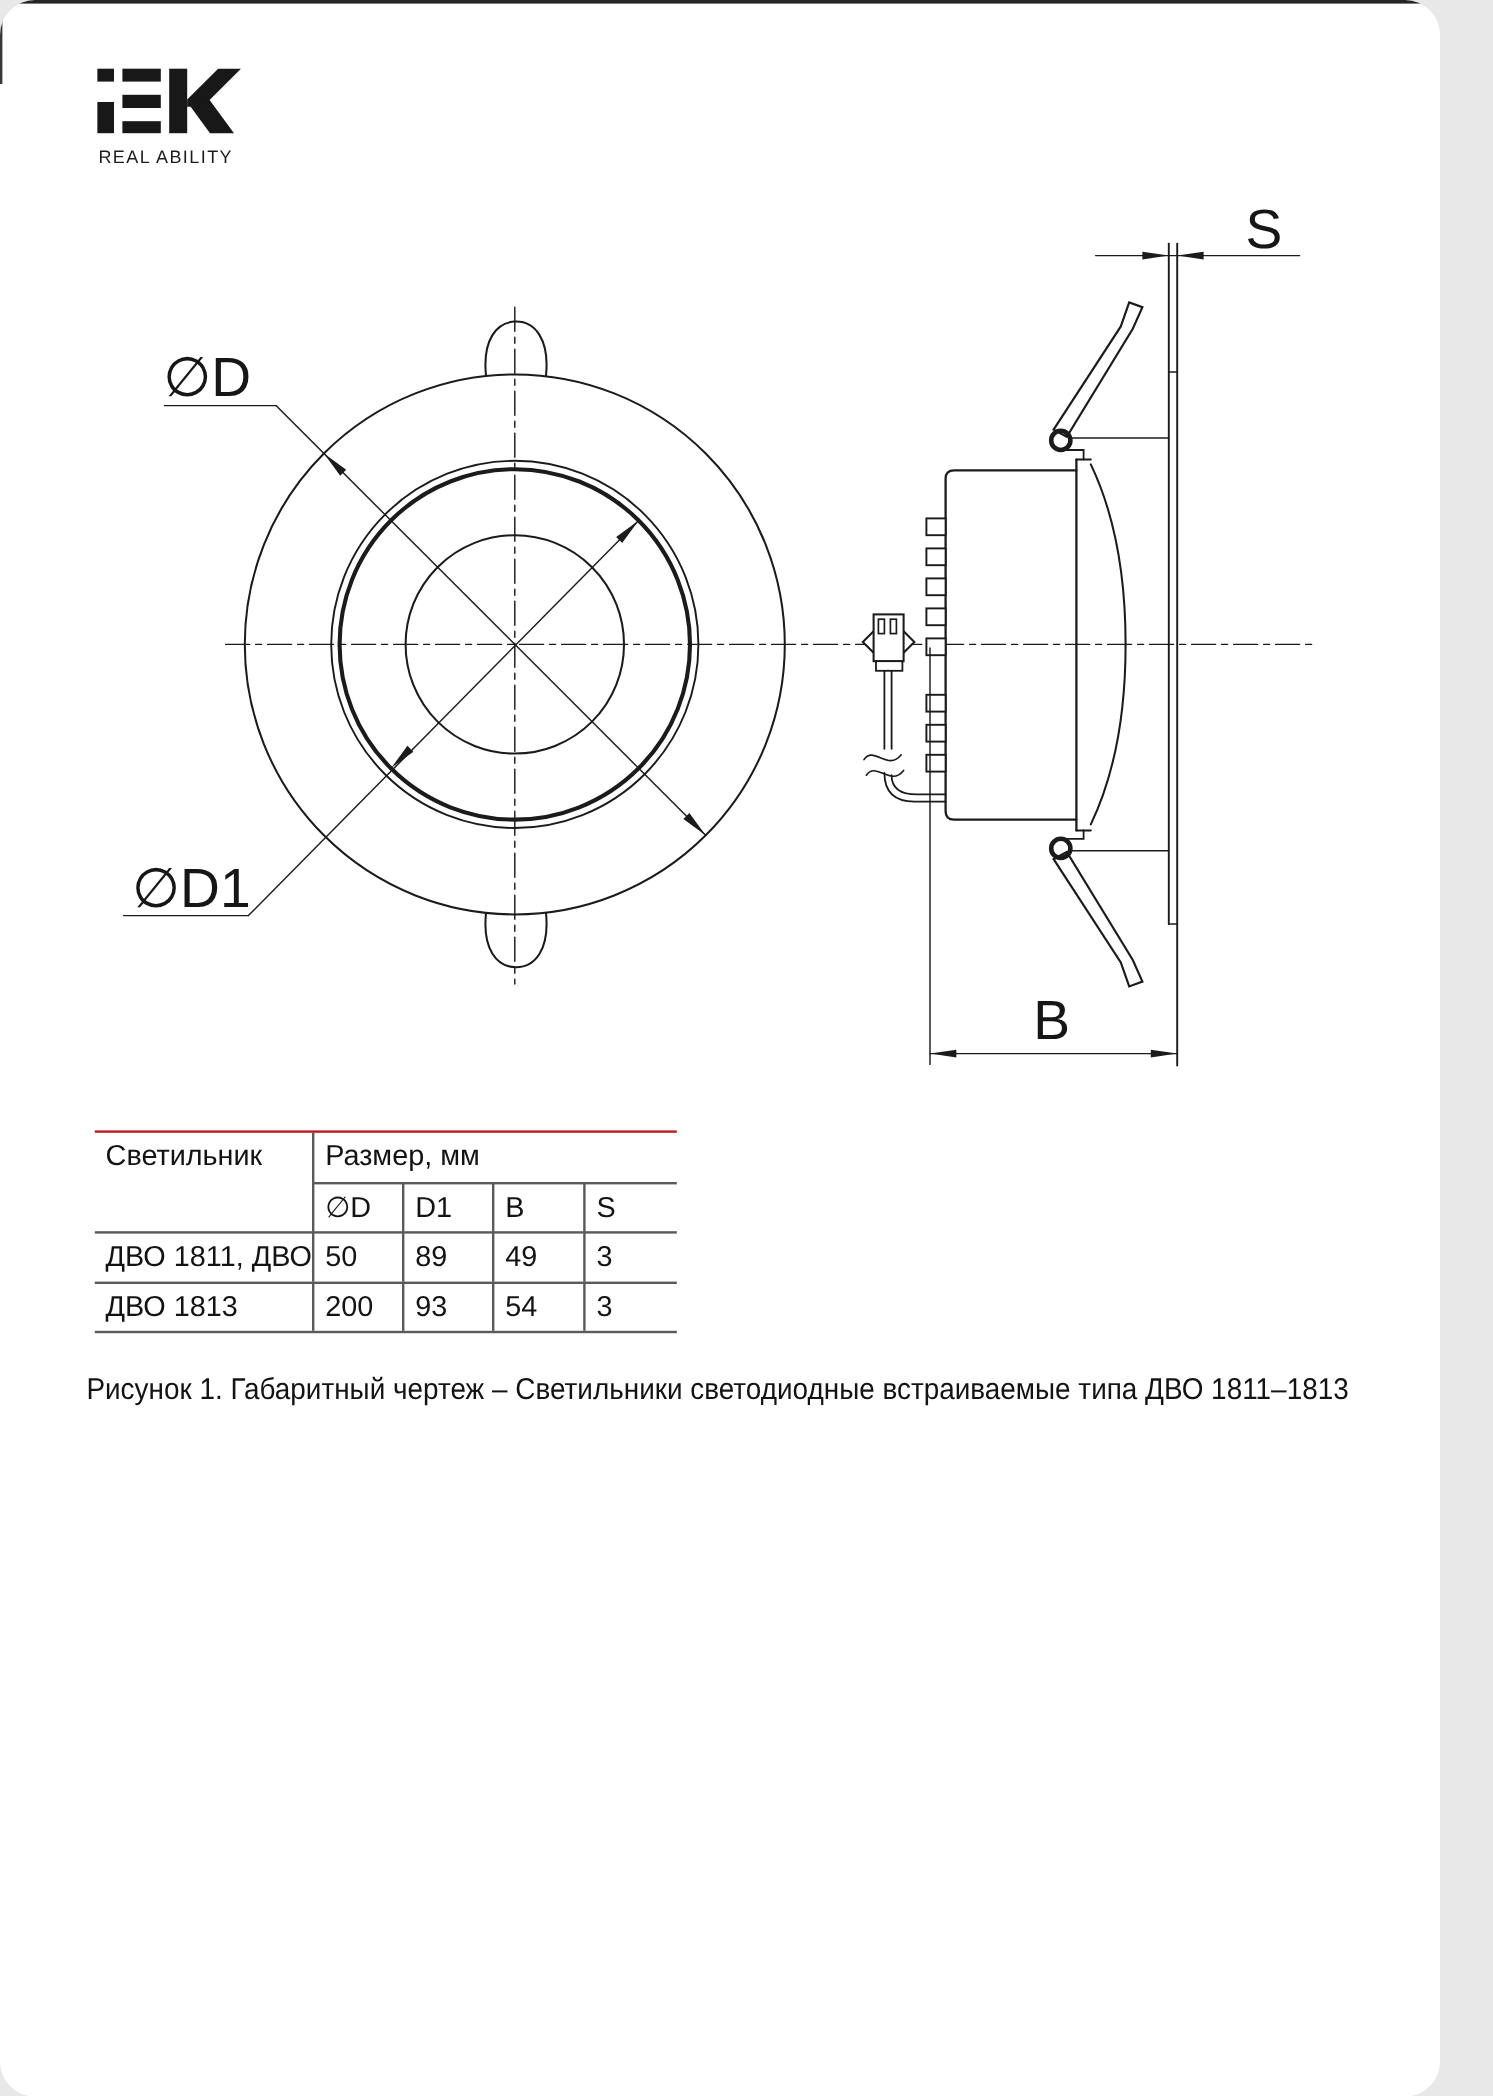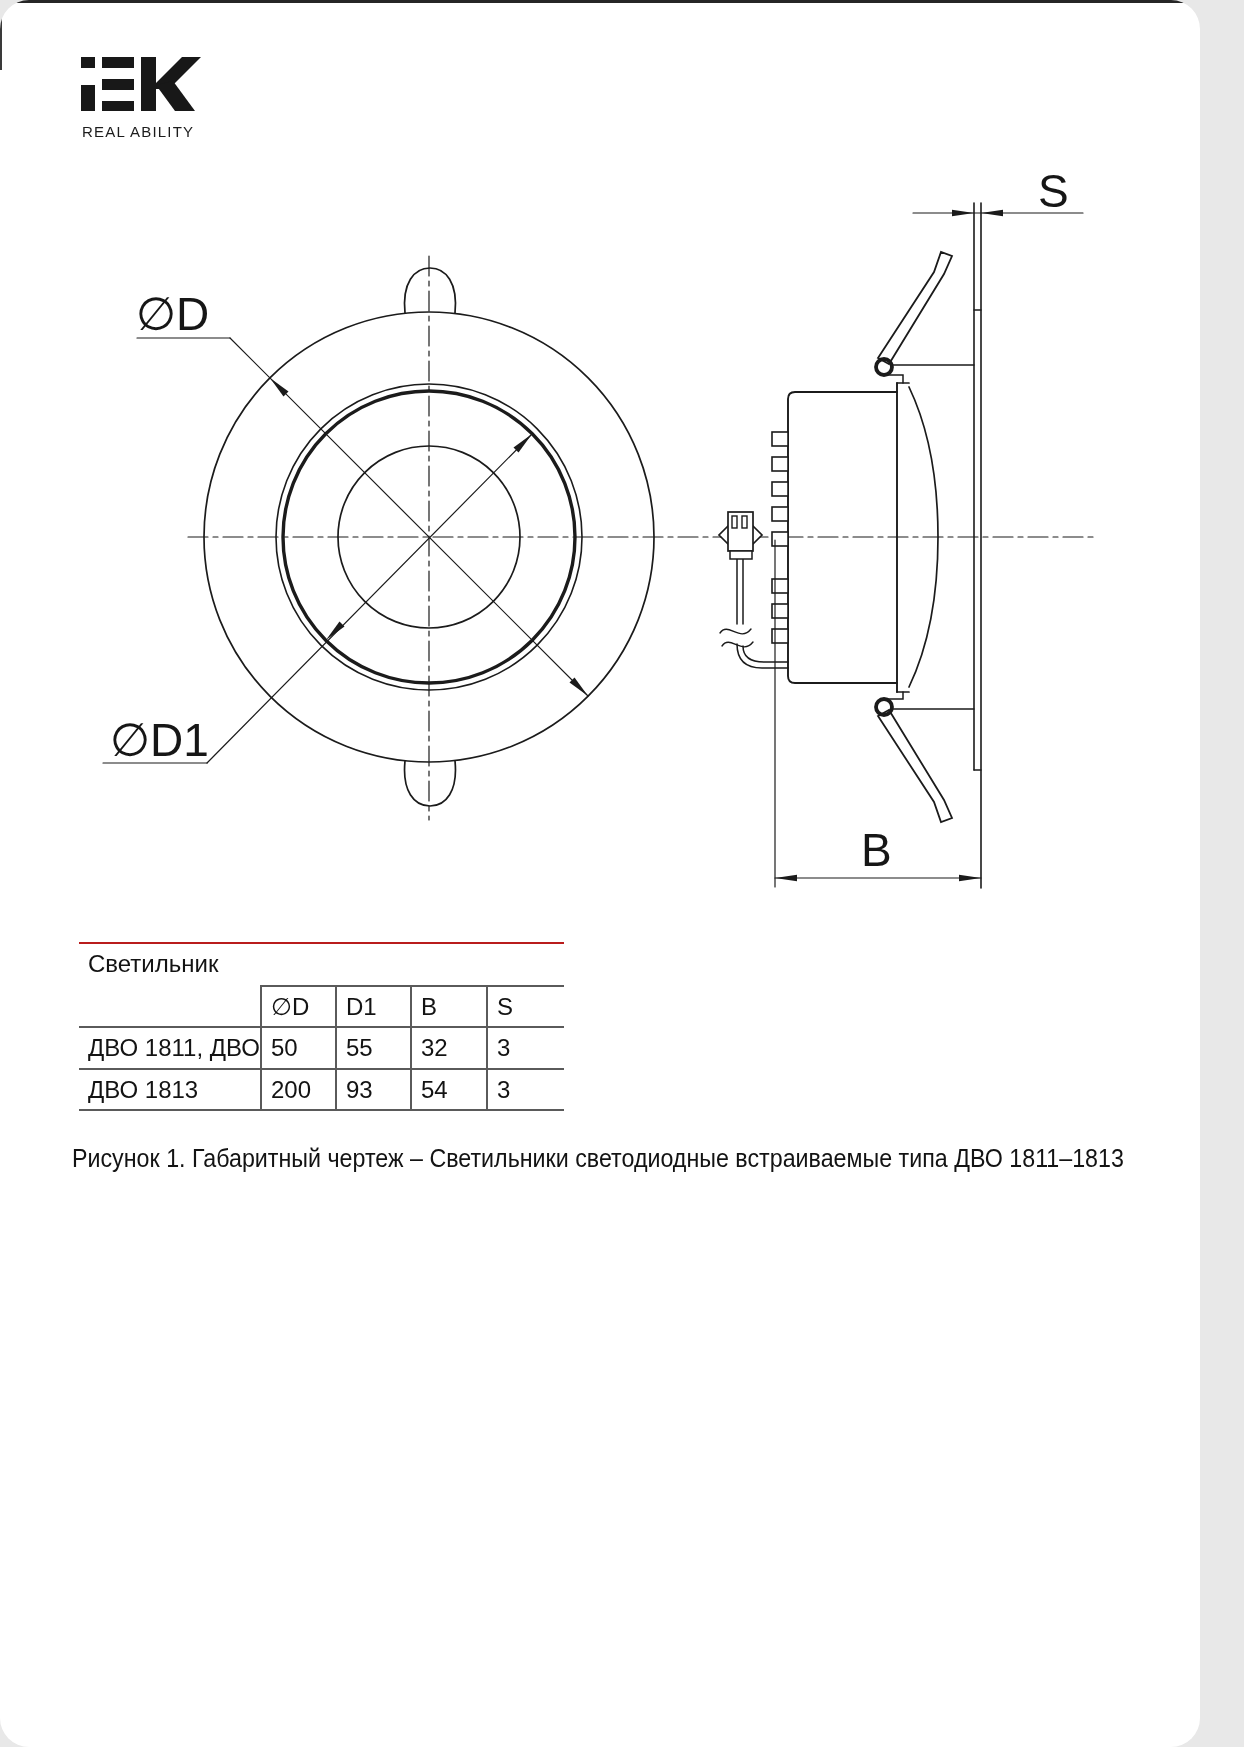--- a/index.html
+++ b/index.html
@@ -164,30 +164,31 @@
         <text x="136" y="330" font-size="48">∅D</text>
         <text x="110" y="756" font-size="48">∅D1</text>
         <text x="1038" y="207" font-size="48">S</text>
         <text x="861" y="866" font-size="46">B</text>
       </g>
     </g>
   </svg>
 
   <div class="dim-table">
     <div class="cell-lum">Светильник</div>
+    <div class="cell-size bL">Размер, мм</div>
 
     <div class="bT bL" style="grid-column:2;grid-row:2">∅D</div>
     <div class="bT bL" style="grid-column:3;grid-row:2">D1</div>
     <div class="bT bL" style="grid-column:4;grid-row:2">B</div>
     <div class="bT bL" style="grid-column:5;grid-row:2">S</div>
 
     <div class="bT" style="grid-column:1;grid-row:3">ДВО 1811, ДВО 1812</div>
     <div class="bT bL" style="grid-column:2;grid-row:3">50</div>
-    <div class="bT bL" style="grid-column:3;grid-row:3">55</div>
-    <div class="bT bL" style="grid-column:4;grid-row:3">32</div>
+    <div class="bT bL" style="grid-column:3;grid-row:3">89</div>
+    <div class="bT bL" style="grid-column:4;grid-row:3">49</div>
     <div class="bT bL" style="grid-column:5;grid-row:3">3</div>
 
     <div class="bT" style="grid-column:1;grid-row:4">ДВО 1813</div>
     <div class="bT bL" style="grid-column:2;grid-row:4">200</div>
     <div class="bT bL" style="grid-column:3;grid-row:4">93</div>
     <div class="bT bL" style="grid-column:4;grid-row:4">54</div>
     <div class="bT bL" style="grid-column:5;grid-row:4">3</div>
   </div>
 
   <div class="figure-caption">Рисунок 1. Габаритный чертеж – Светильники светодиодные встраиваемые типа ДВО 1811–1813</div>

